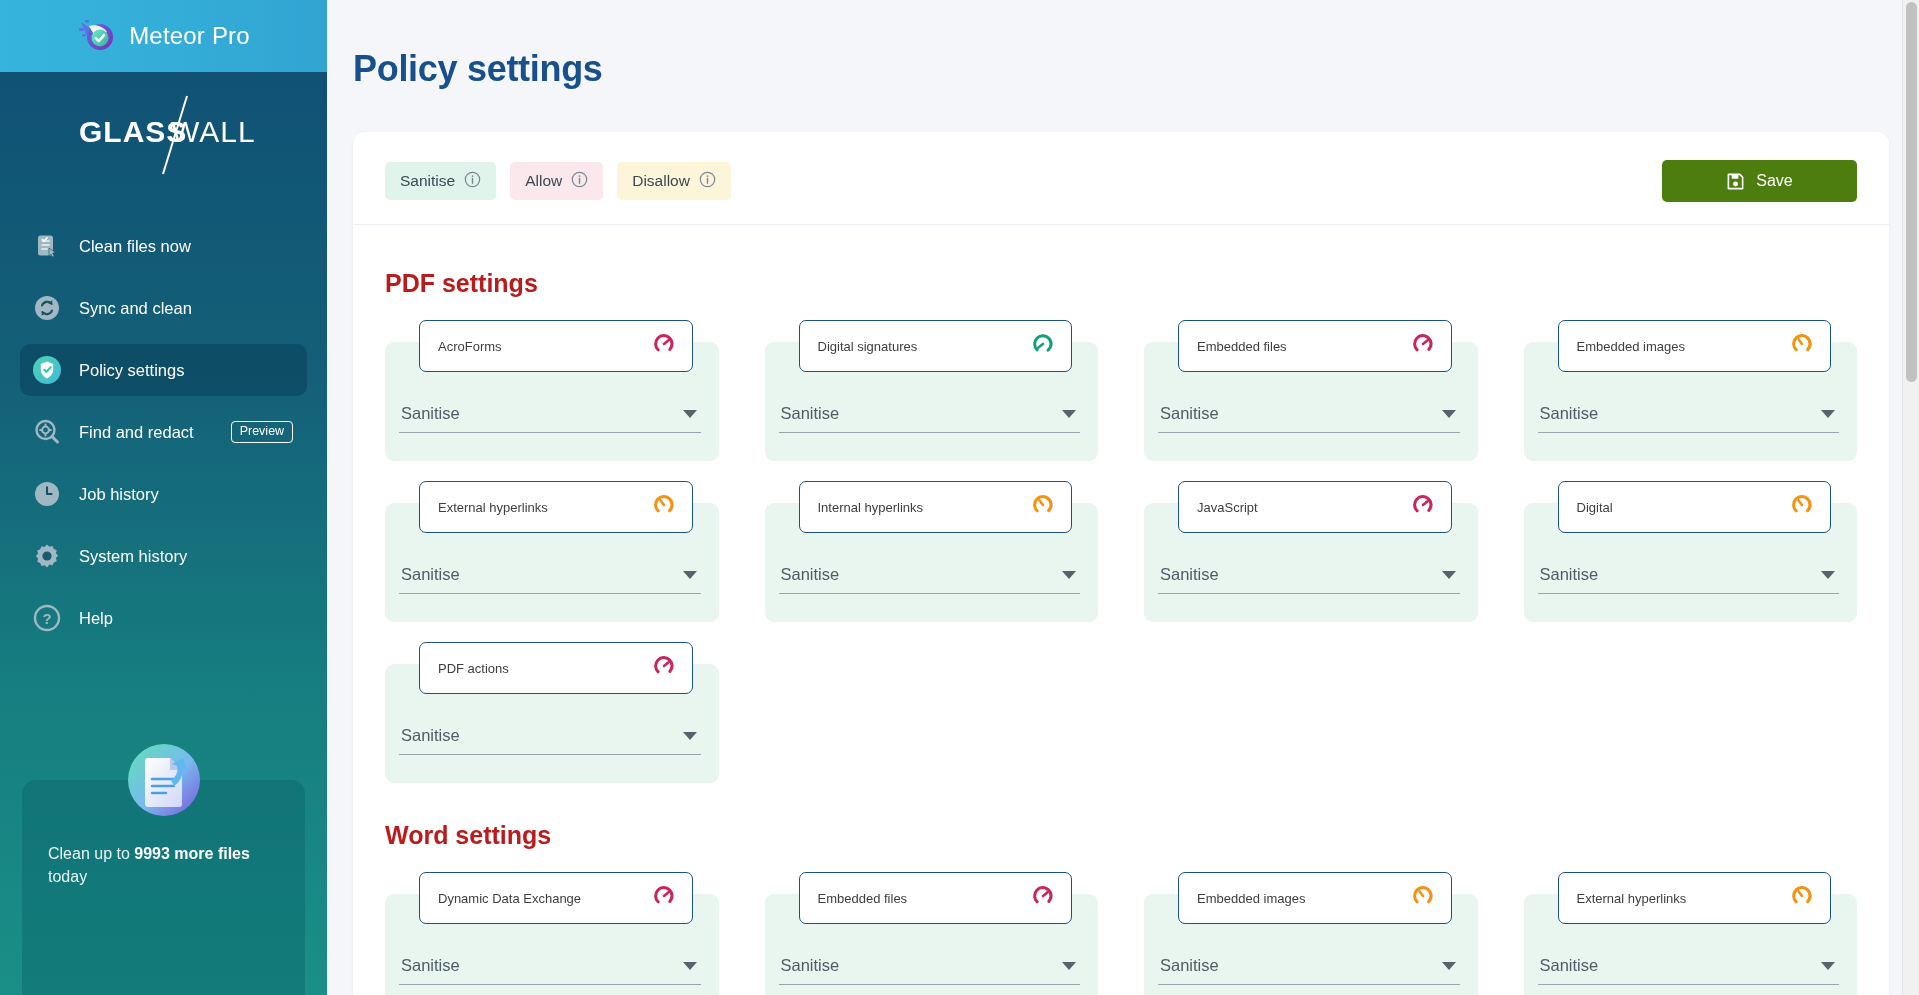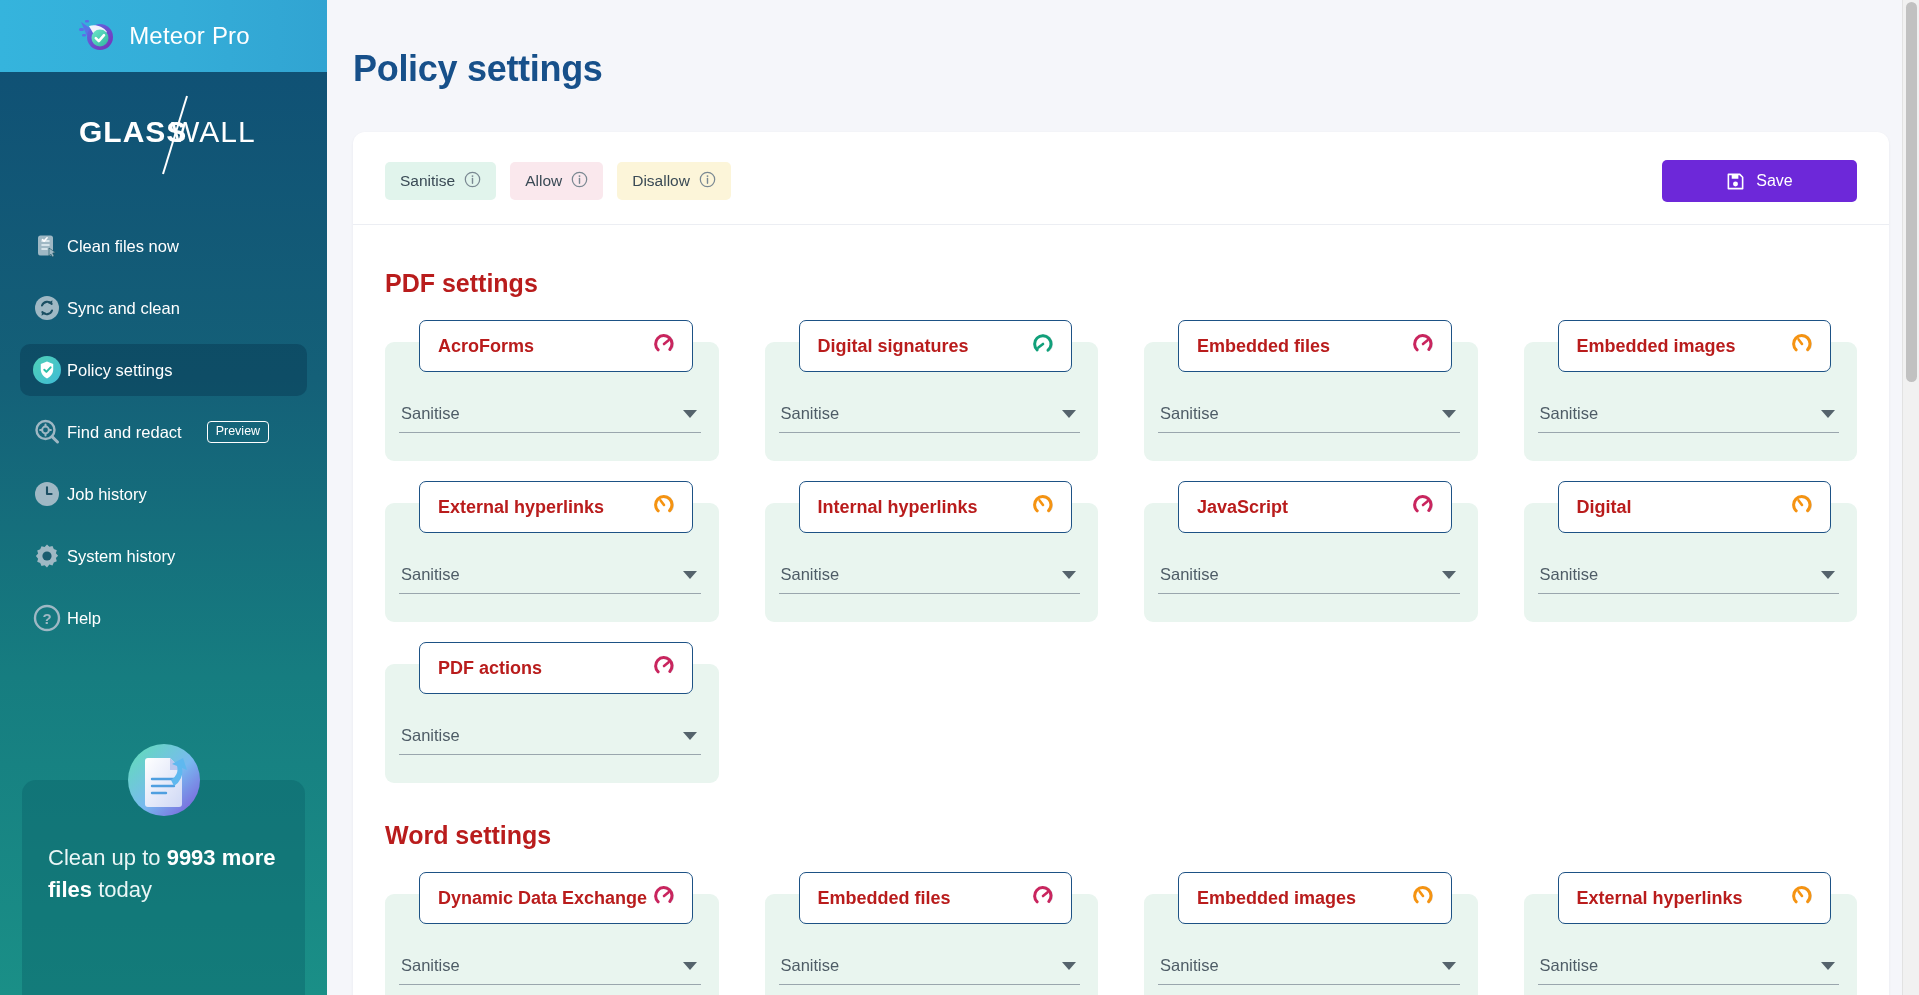--- a/index.html
+++ b/index.html
@@ -23,41 +23,41 @@
     display: flex; align-items: center; justify-content: center; gap: 12px;
   }
   .meteor-logo { width: 40px; height: 40px; flex: 0 0 40px; }
   .brand-text { color: #fff; font-size: 24px; font-weight: 400; letter-spacing: .2px; text-align: right; }
 
   .gw-logo { height: 120px; display: flex; align-items: center; justify-content: center; position: relative; }
   .gw-svg { width: 210px; height: 100px; }
 
   .nav { margin-top: 28px; padding: 0 20px; }
   .nav-item {
-    display: flex; align-items: center; gap: 5px;
+    display: flex; align-items: center; gap: 17px;
     height: 52px; padding: 0 12px; margin-bottom: 10px;
     border-radius: 10px; cursor: pointer; position: relative;
   }
   .nav-item.active { background: rgba(4,48,74,0.38); }
   .nav-icon { width: 30px; height: 30px; flex: 0 0 30px; display: flex; align-items: center; justify-content: center; }
   .nav-label { color: #fff; font-size: 16.5px; white-space: nowrap; }
   .nav-badge {
     margin-left: 20px; border: 1px solid #ffffff; border-radius: 4px;
     color: #fff; font-size: 12.5px; padding: 3px 8px 4px; line-height: 1;
   }
 
   .promo-wrap { position: absolute; left: 22px; right: 22px; bottom: 0; }
   .promo-icon { width: 92px; height: 92px; margin: 0 auto 0; position: relative; z-index: 2; display: block; }
   .promo-card {
     background: rgba(11,99,106,0.45);
     border-radius: 14px 14px 0 0;
     margin-top: -46px; padding: 62px 26px 40px;
     min-height: 215px;
   }
-  .promo-text { color: #eaf6f6; font-size: 22px; line-height: 1.45; }
+  .promo-text { color: #eaf6f6; font-size: 16px; line-height: 1.45; }
   .promo-text b { font-weight: 700; color: #ffffff; }
 
   
   .main { flex: 1 1 auto; height: 995px; background: #f5f6fa; position: relative; overflow: hidden; }
   .page-title { color: #17508a; font-size: 36px; font-weight: 700; padding: 48px 0 0 26px; letter-spacing: -.3px; }
 
   .panel {
     margin: 42px 30px 0 26px;
     background: #ffffff;
     border-radius: 12px 12px 0 0;
@@ -76,21 +76,21 @@
     height: 38px; padding: 0 15px; border-radius: 5px;
     font-size: 15.5px; color: #3a4a55; cursor: pointer;
   }
   .pill-sanitise { background: #e1f4ec; }
   .pill-allow    { background: #fae8ed; }
   .pill-disallow { background: #fcf5d9; }
   .info-i { width: 17px; height: 17px; flex: 0 0 17px; }
 
   .save-btn {
     display: inline-flex; align-items: center; justify-content: center; gap: 11px;
-    background: #6d28d9; color: #fff;
+    background: #4d7c0f; color: #fff;
     height: 42px; min-width: 195px; border: none; border-radius: 5px;
     font-size: 16px; cursor: pointer; font-family: inherit;
   }
   .save-ico { width: 19px; height: 19px; flex: 0 0 19px; }
 
   .panel-body { padding: 26px 32px 0 32px; }
   .section-title { color: #b91c1c; font-size: 25px; font-weight: 700; margin: 18px 0 22px 0; }
 
   .grid { display: grid; grid-template-columns: repeat(4, 1fr); gap: 0 46px; }
   .cell { position: relative; padding-top: 22px; margin-bottom: 20px; }
@@ -98,21 +98,21 @@
     background: #e9f5ef; border-radius: 9px;
     padding: 62px 18px 28px 14px;
   }
   .chip {
     position: absolute; top: 0; left: 34px; right: 26px;
     height: 52px; background: #ffffff;
     border: 1.3px solid #1d5285; border-radius: 7px;
     display: flex; align-items: center; justify-content: space-between;
     padding: 0 16px 0 18px; z-index: 3; cursor: pointer;
   }
-  .chip-label { color: #b91c1c; font-size: 18px; white-space: nowrap; overflow: hidden; text-overflow: ellipsis; font-weight: bold; }
+  .chip-label { color: #404040; font-size: 13px; white-space: nowrap; overflow: hidden; text-overflow: ellipsis; }
   .gauge { width: 24px; height: 24px; flex: 0 0 24px; }
 
   .select-row {
     display: flex; align-items: center; justify-content: space-between;
     border-bottom: 1px solid #9aa6ad; padding: 0 4px 9px 2px; cursor: pointer;
   }
   .select-value { color: #4e5c66; font-size: 16.5px; }
   .caret { width: 0; height: 0; border-left: 7px solid transparent; border-right: 7px solid transparent; border-top: 8px solid #55636c; }
 
   

